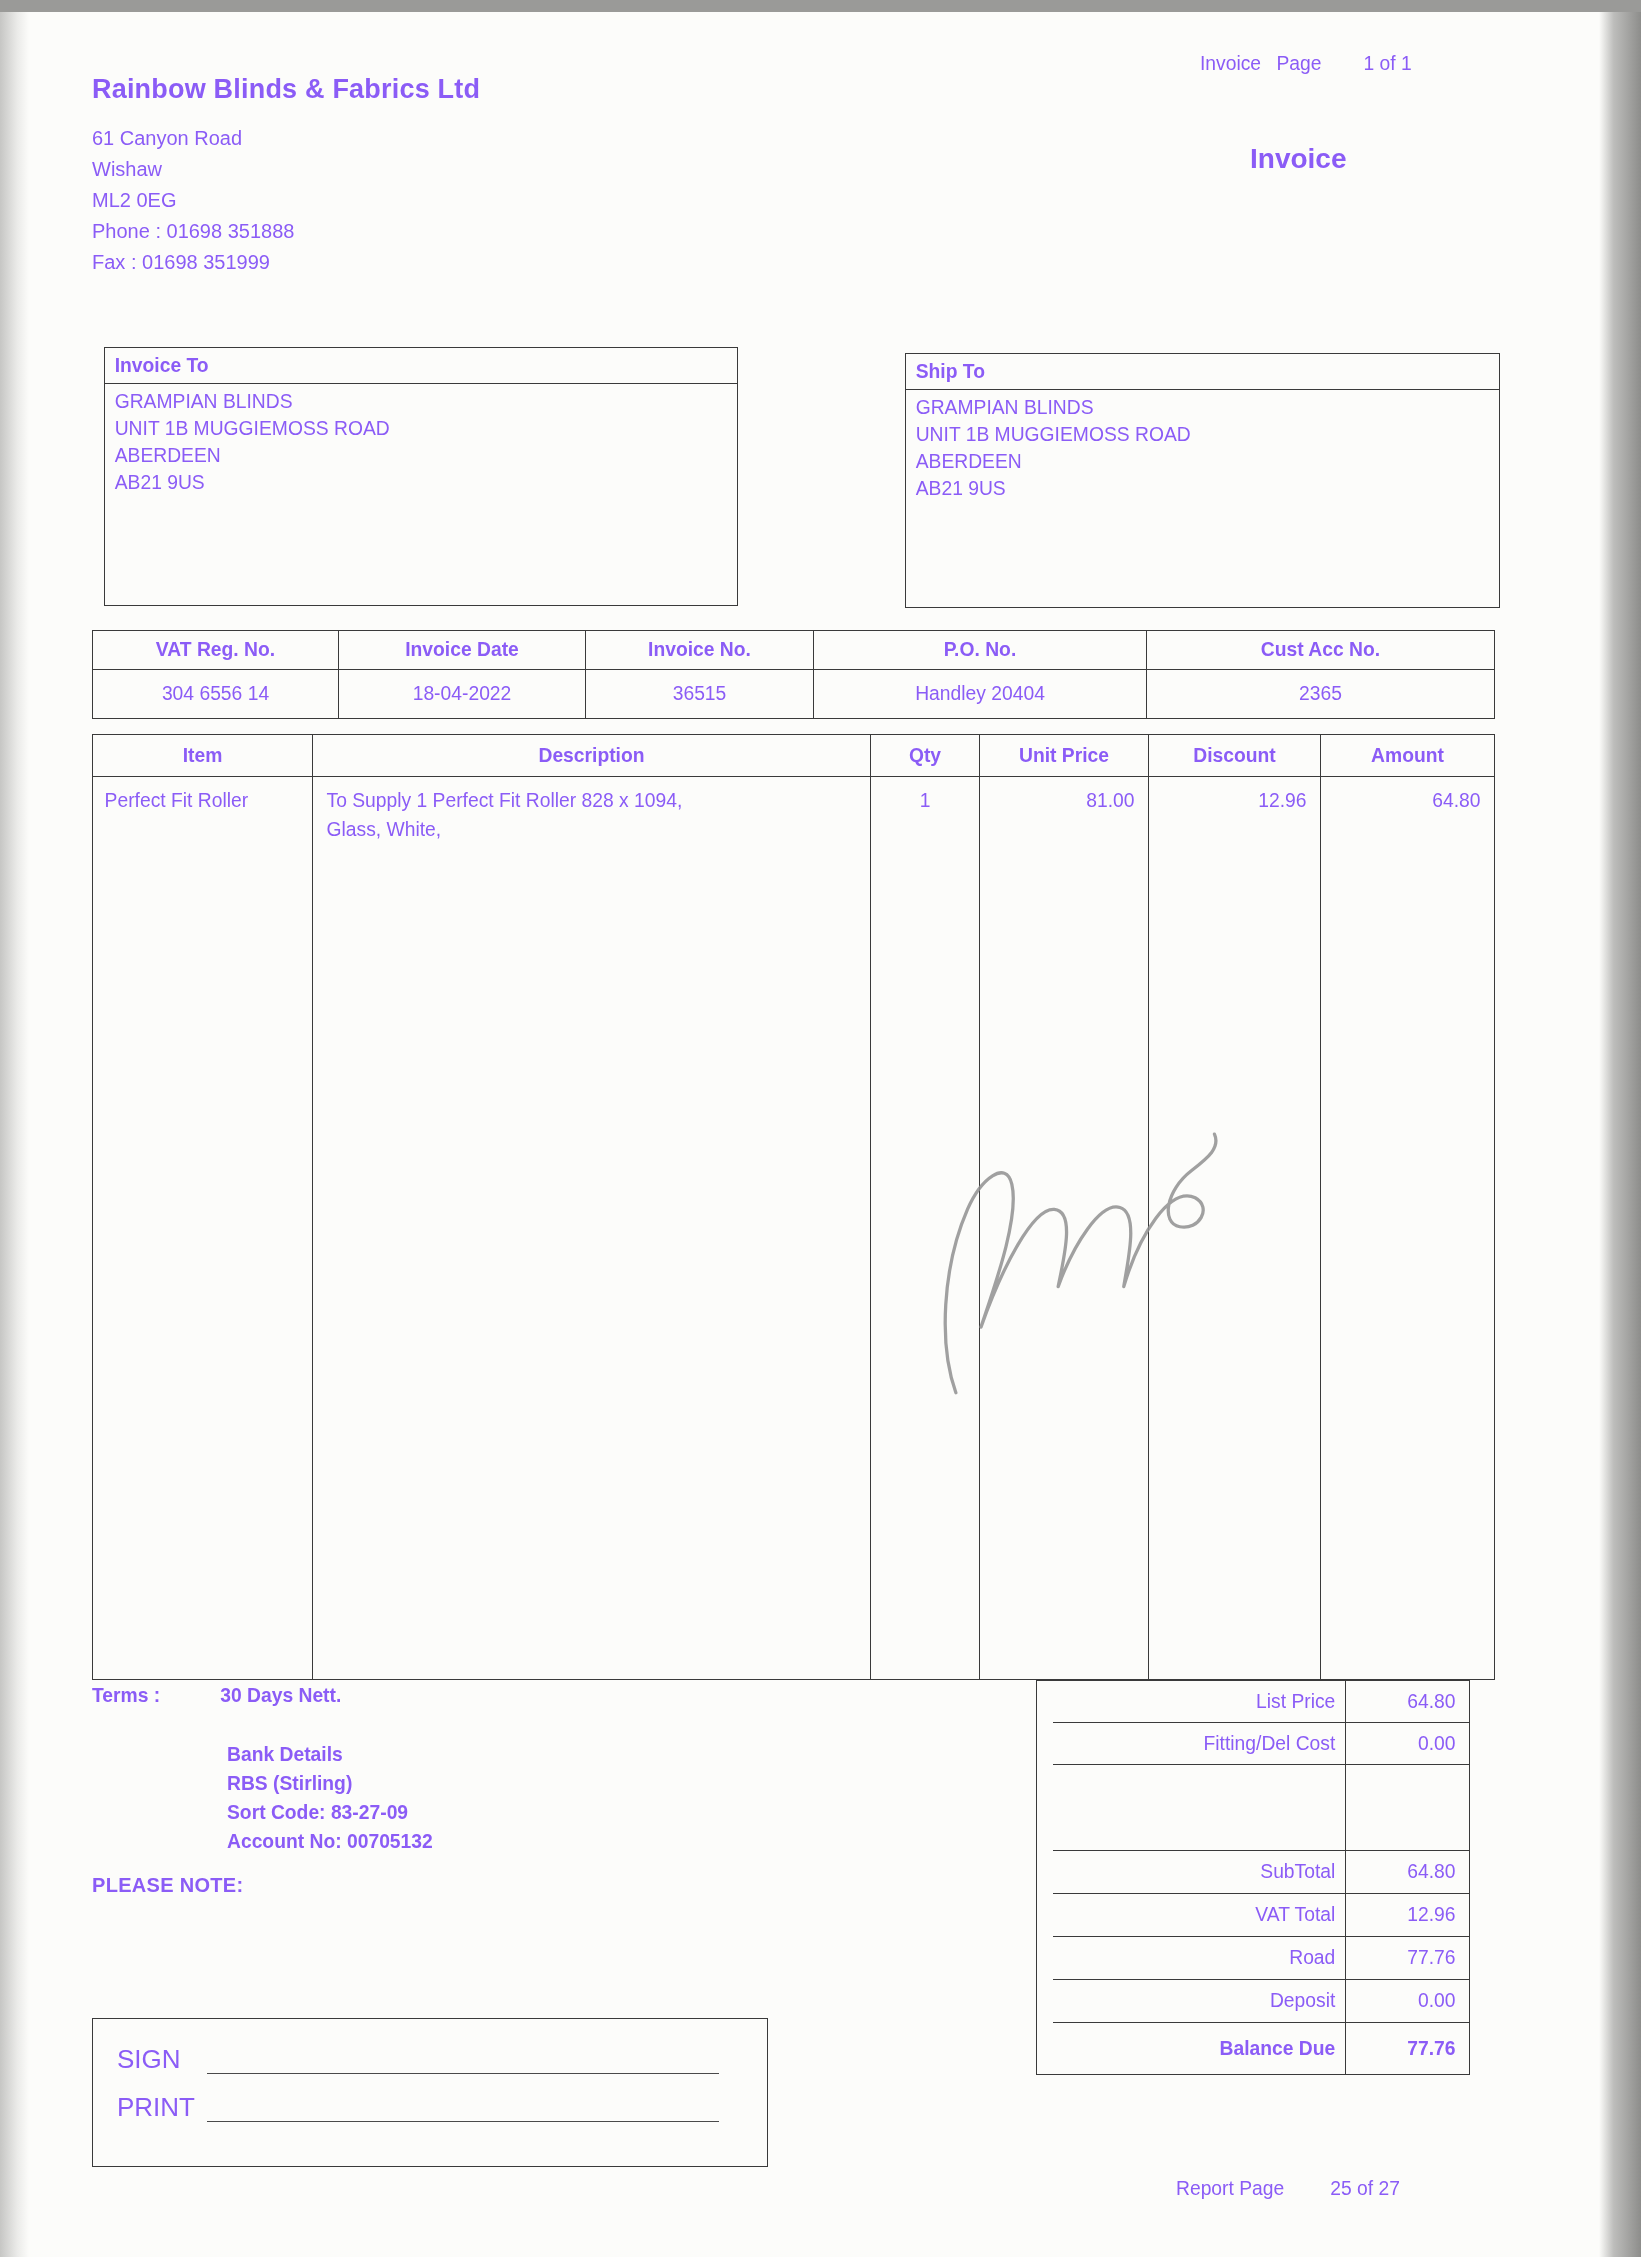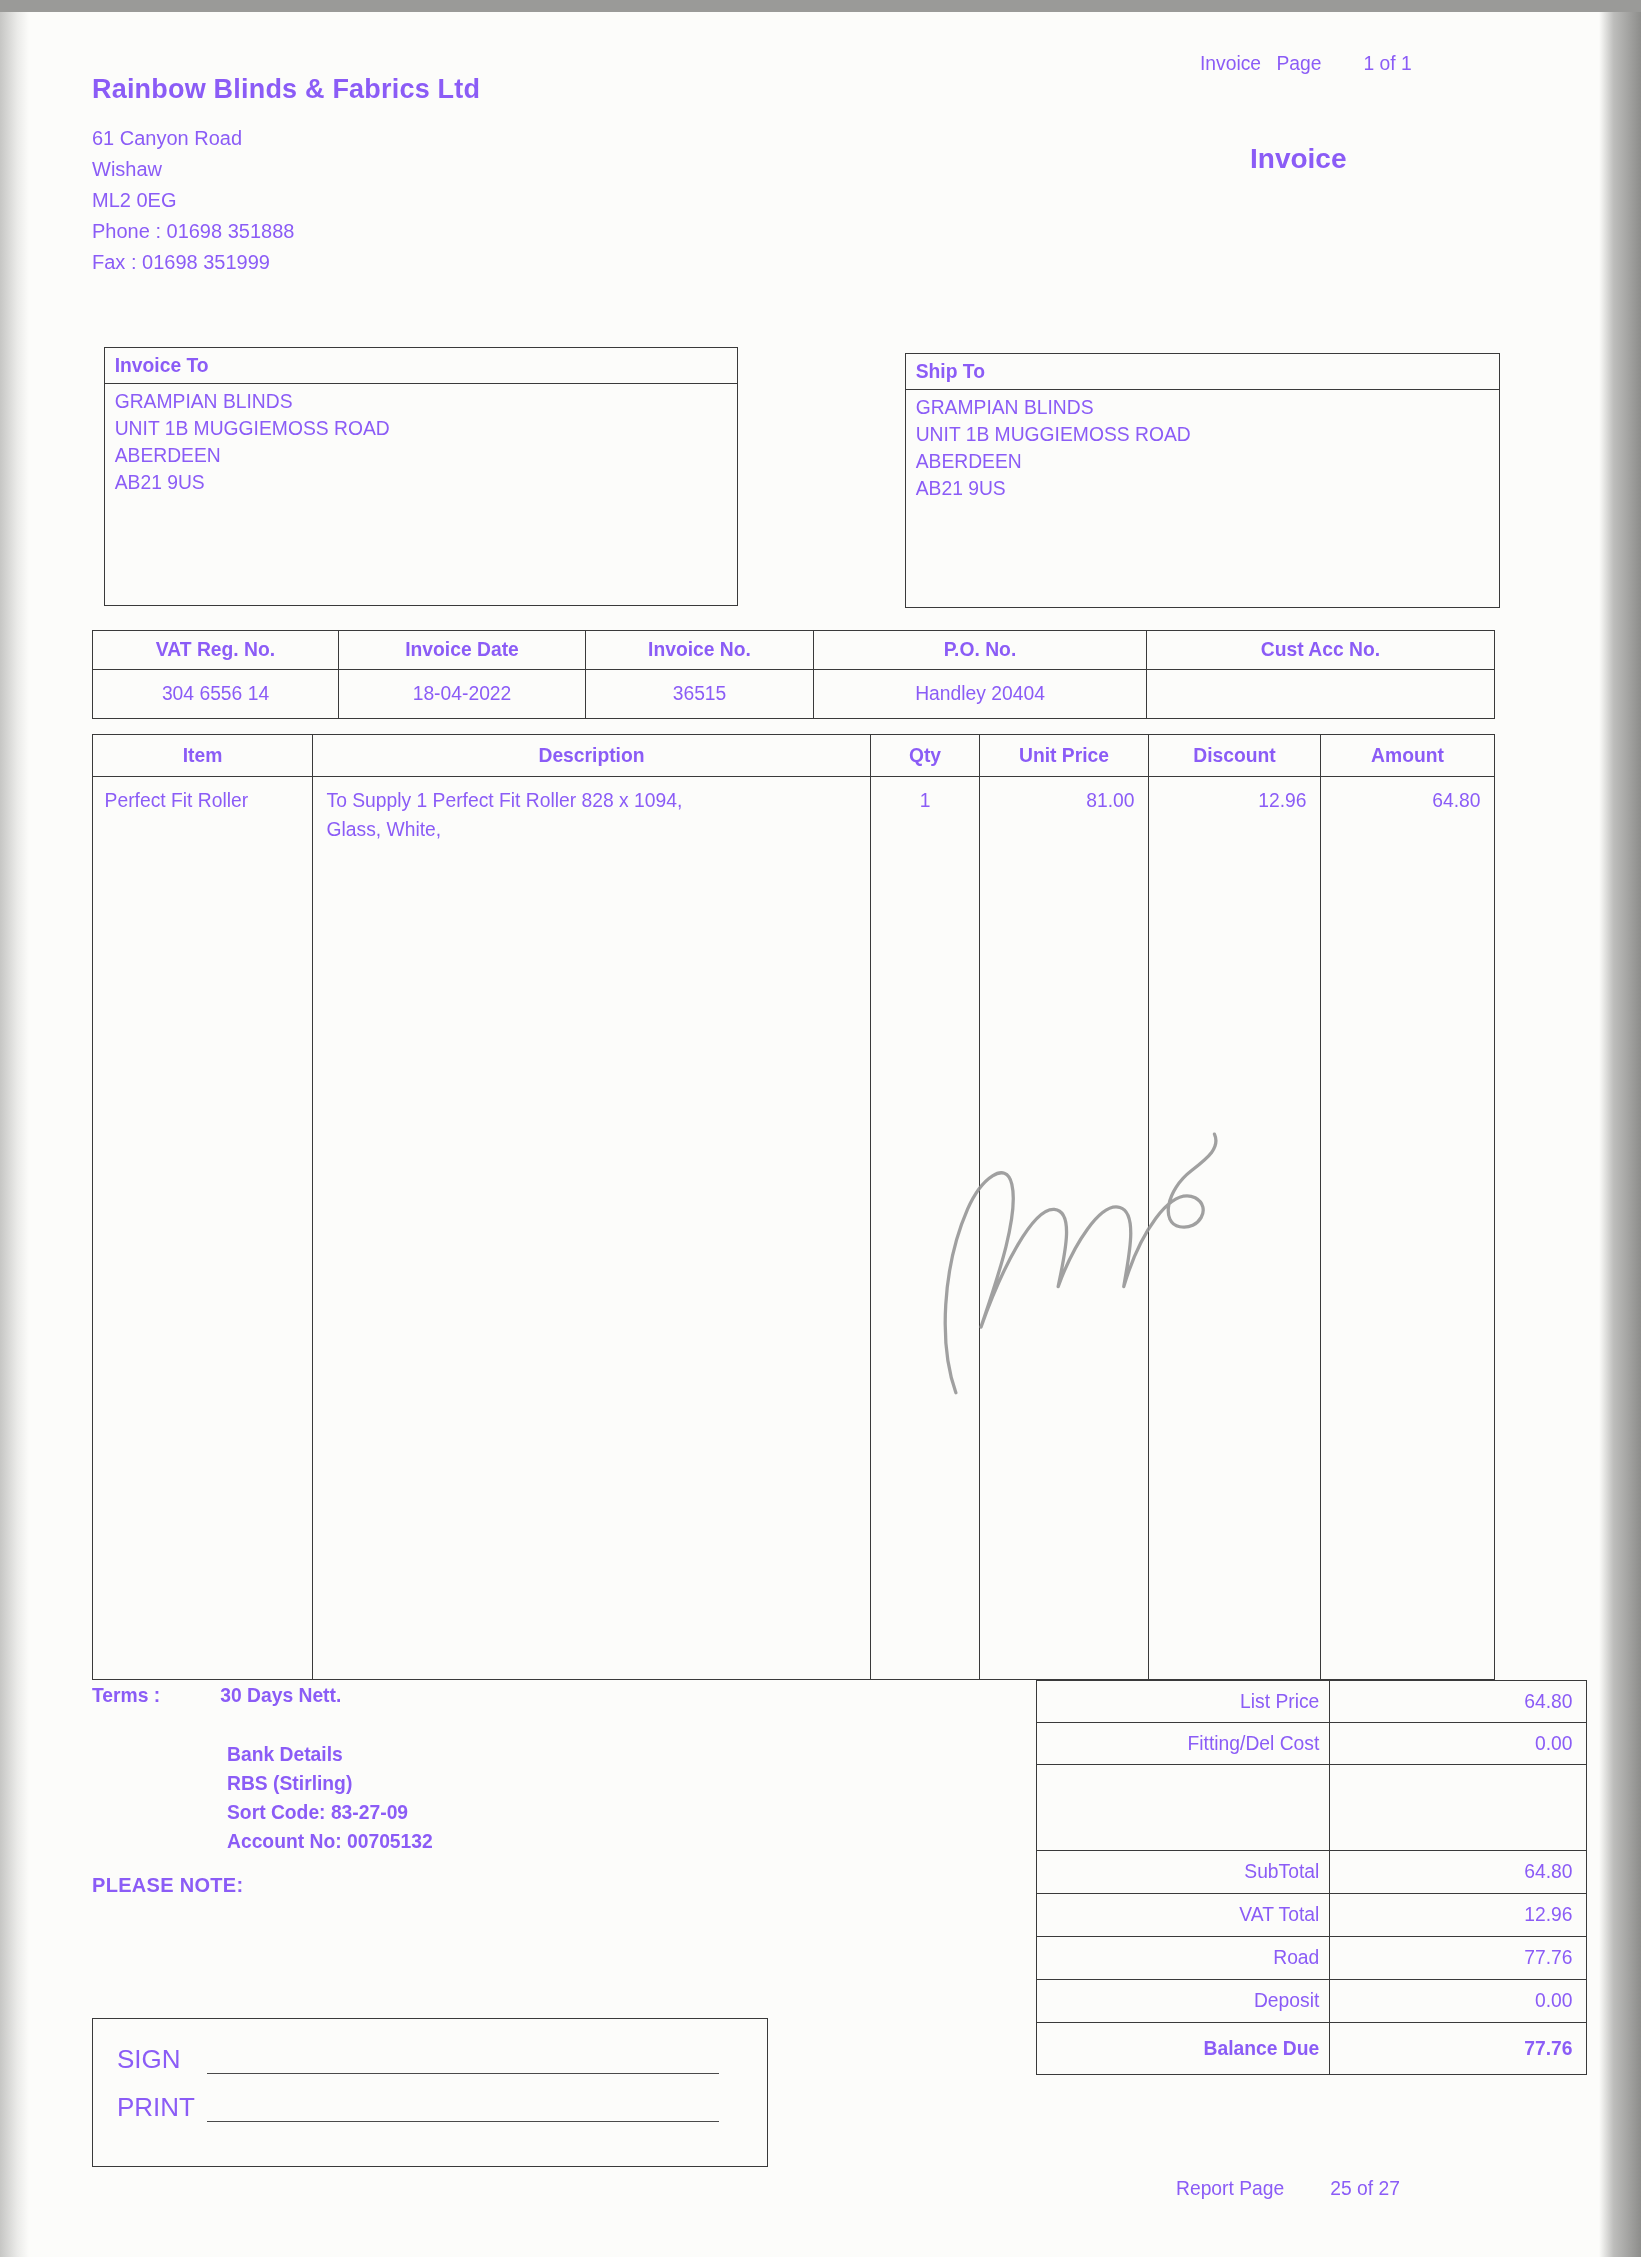--- a/index.html
+++ b/index.html
@@ -69,24 +69,24 @@
   .note-title { left:92px; top:1862px; font-size:20px; font-weight:bold; letter-spacing:0.3px; }
   .note-body { left:92px; top:1904px; width:869px; font-size:19.3px; line-height:26px; }
 
   
   .signbox { left:92px; top:2006px; width:676px; height:149px;
     border:1.9px solid #3a3a3a; box-sizing:border-box; }
   .signbox .lbl { position:absolute; left:24px; font-size:26px; }
   .signbox .line { position:absolute; left:114px; width:512px; border-bottom:1.9px solid #4a4a4a; }
 
   
-  .totals { left:1036px; top:1668px; width:551px; height:395px;
+  .totals { left:1036px; top:1668px; width:434px; height:395px;
     border:1.9px solid #3a3a3a; box-sizing:border-box;
     display:grid; grid-template-columns:293px 1fr;
-    grid-template-rows:42px 42px 86px 43px 43px 43px 43px 1fr; }
+    grid-template-rows:42px 42px 86px 43px 43px 43px 43px 1fr;padding-left:16px; }
   .tl { display:flex; align-items:center; justify-content:flex-end;
     padding-right:9.7px; font-size:19.3px; box-sizing:border-box;
     border-right:1.9px solid #3a3a3a; border-bottom:1.9px solid #3a3a3a; }
   .tv { display:flex; align-items:center; justify-content:flex-end;
     padding-right:13.5px; font-size:19.3px; box-sizing:border-box;
     border-bottom:1.9px solid #3a3a3a; }
   .tl.last, .tv.last { border-bottom:none; }
   .bold { font-weight:bold; }
 
   .footer-line { left:1176px; top:2166px; display:flex; font-size:19.3px; }
@@ -141,20 +141,21 @@
   <div class="abs meta">
     <div class="mcell hd br">VAT Reg. No.</div>
     <div class="mcell hd br">Invoice Date</div>
     <div class="mcell hd br">Invoice No.</div>
     <div class="mcell hd br">P.O. No.</div>
     <div class="mcell hd">Cust Acc No.</div>
     <div class="mcell br">304 6556 14</div>
     <div class="mcell br">18-04-2022</div>
     <div class="mcell br">36515</div>
     <div class="mcell br">Handley 20404</div>
+    <div class="mcell">2365</div>
   </div>
 
   <div class="abs items">
     <div class="ih br">Item</div>
     <div class="ih br">Description</div>
     <div class="ih br">Qty</div>
     <div class="ih br">Unit Price</div>
     <div class="ih br">Discount</div>
     <div class="ih">Amount</div>
 

